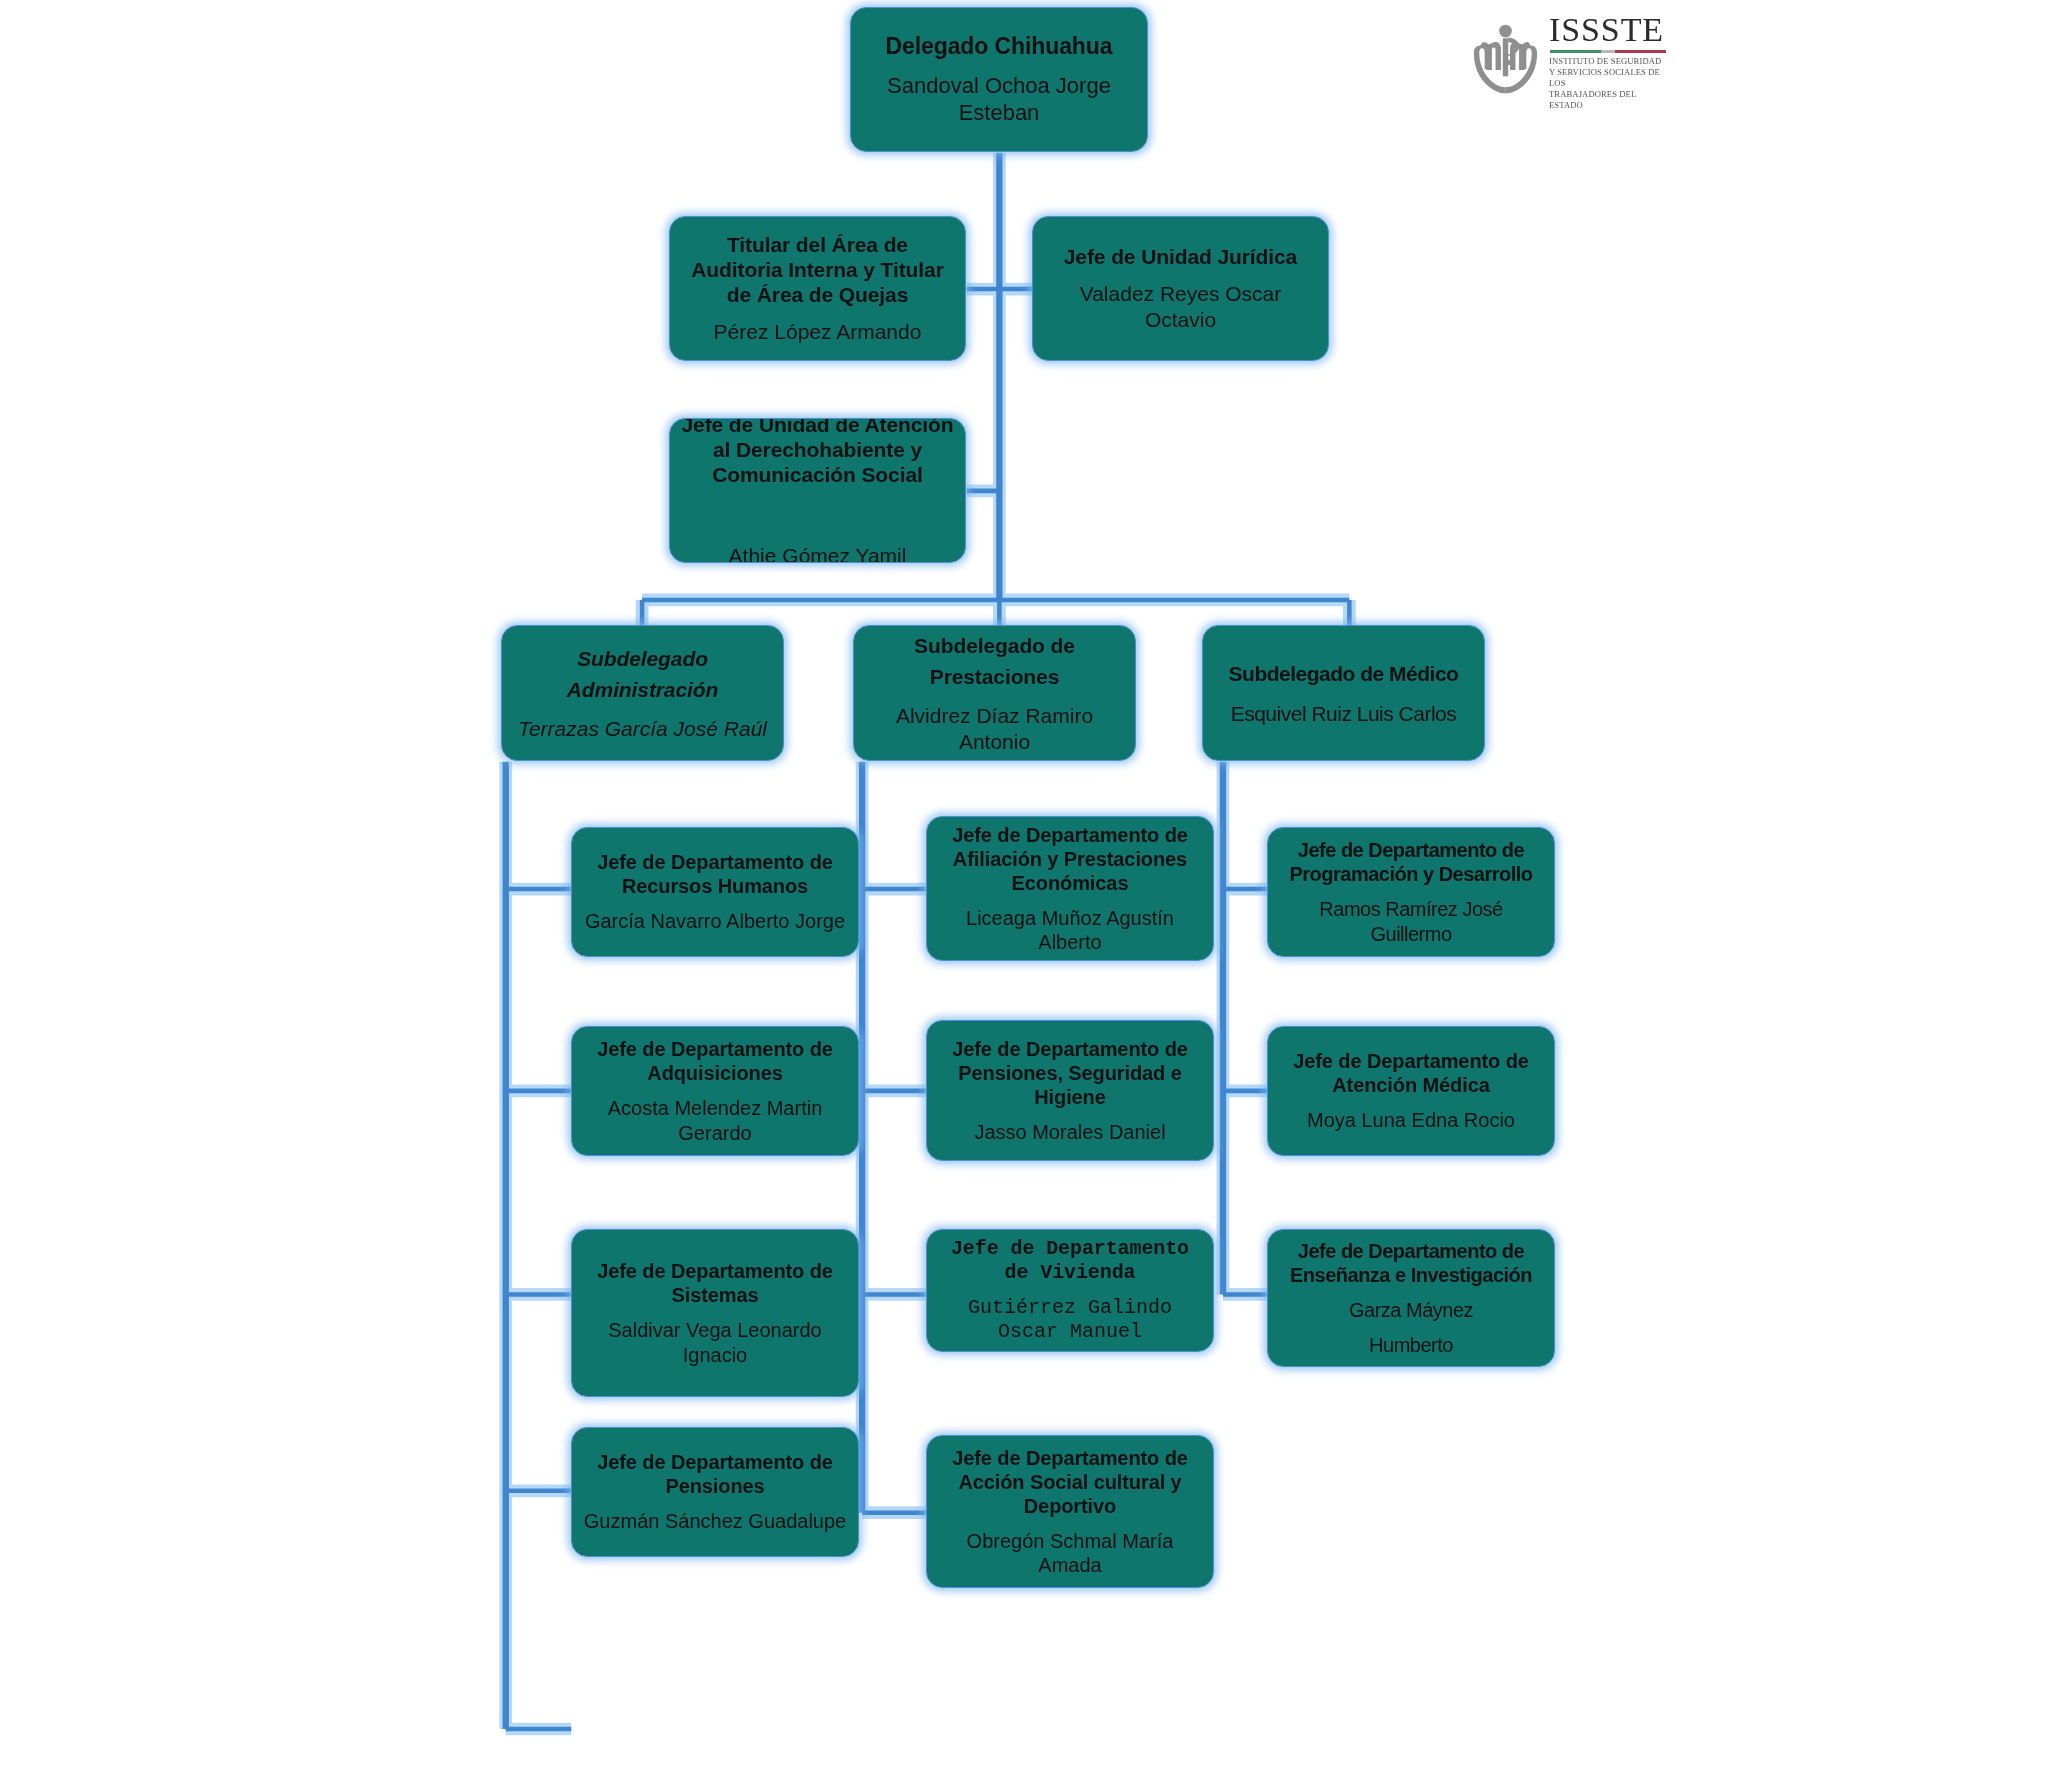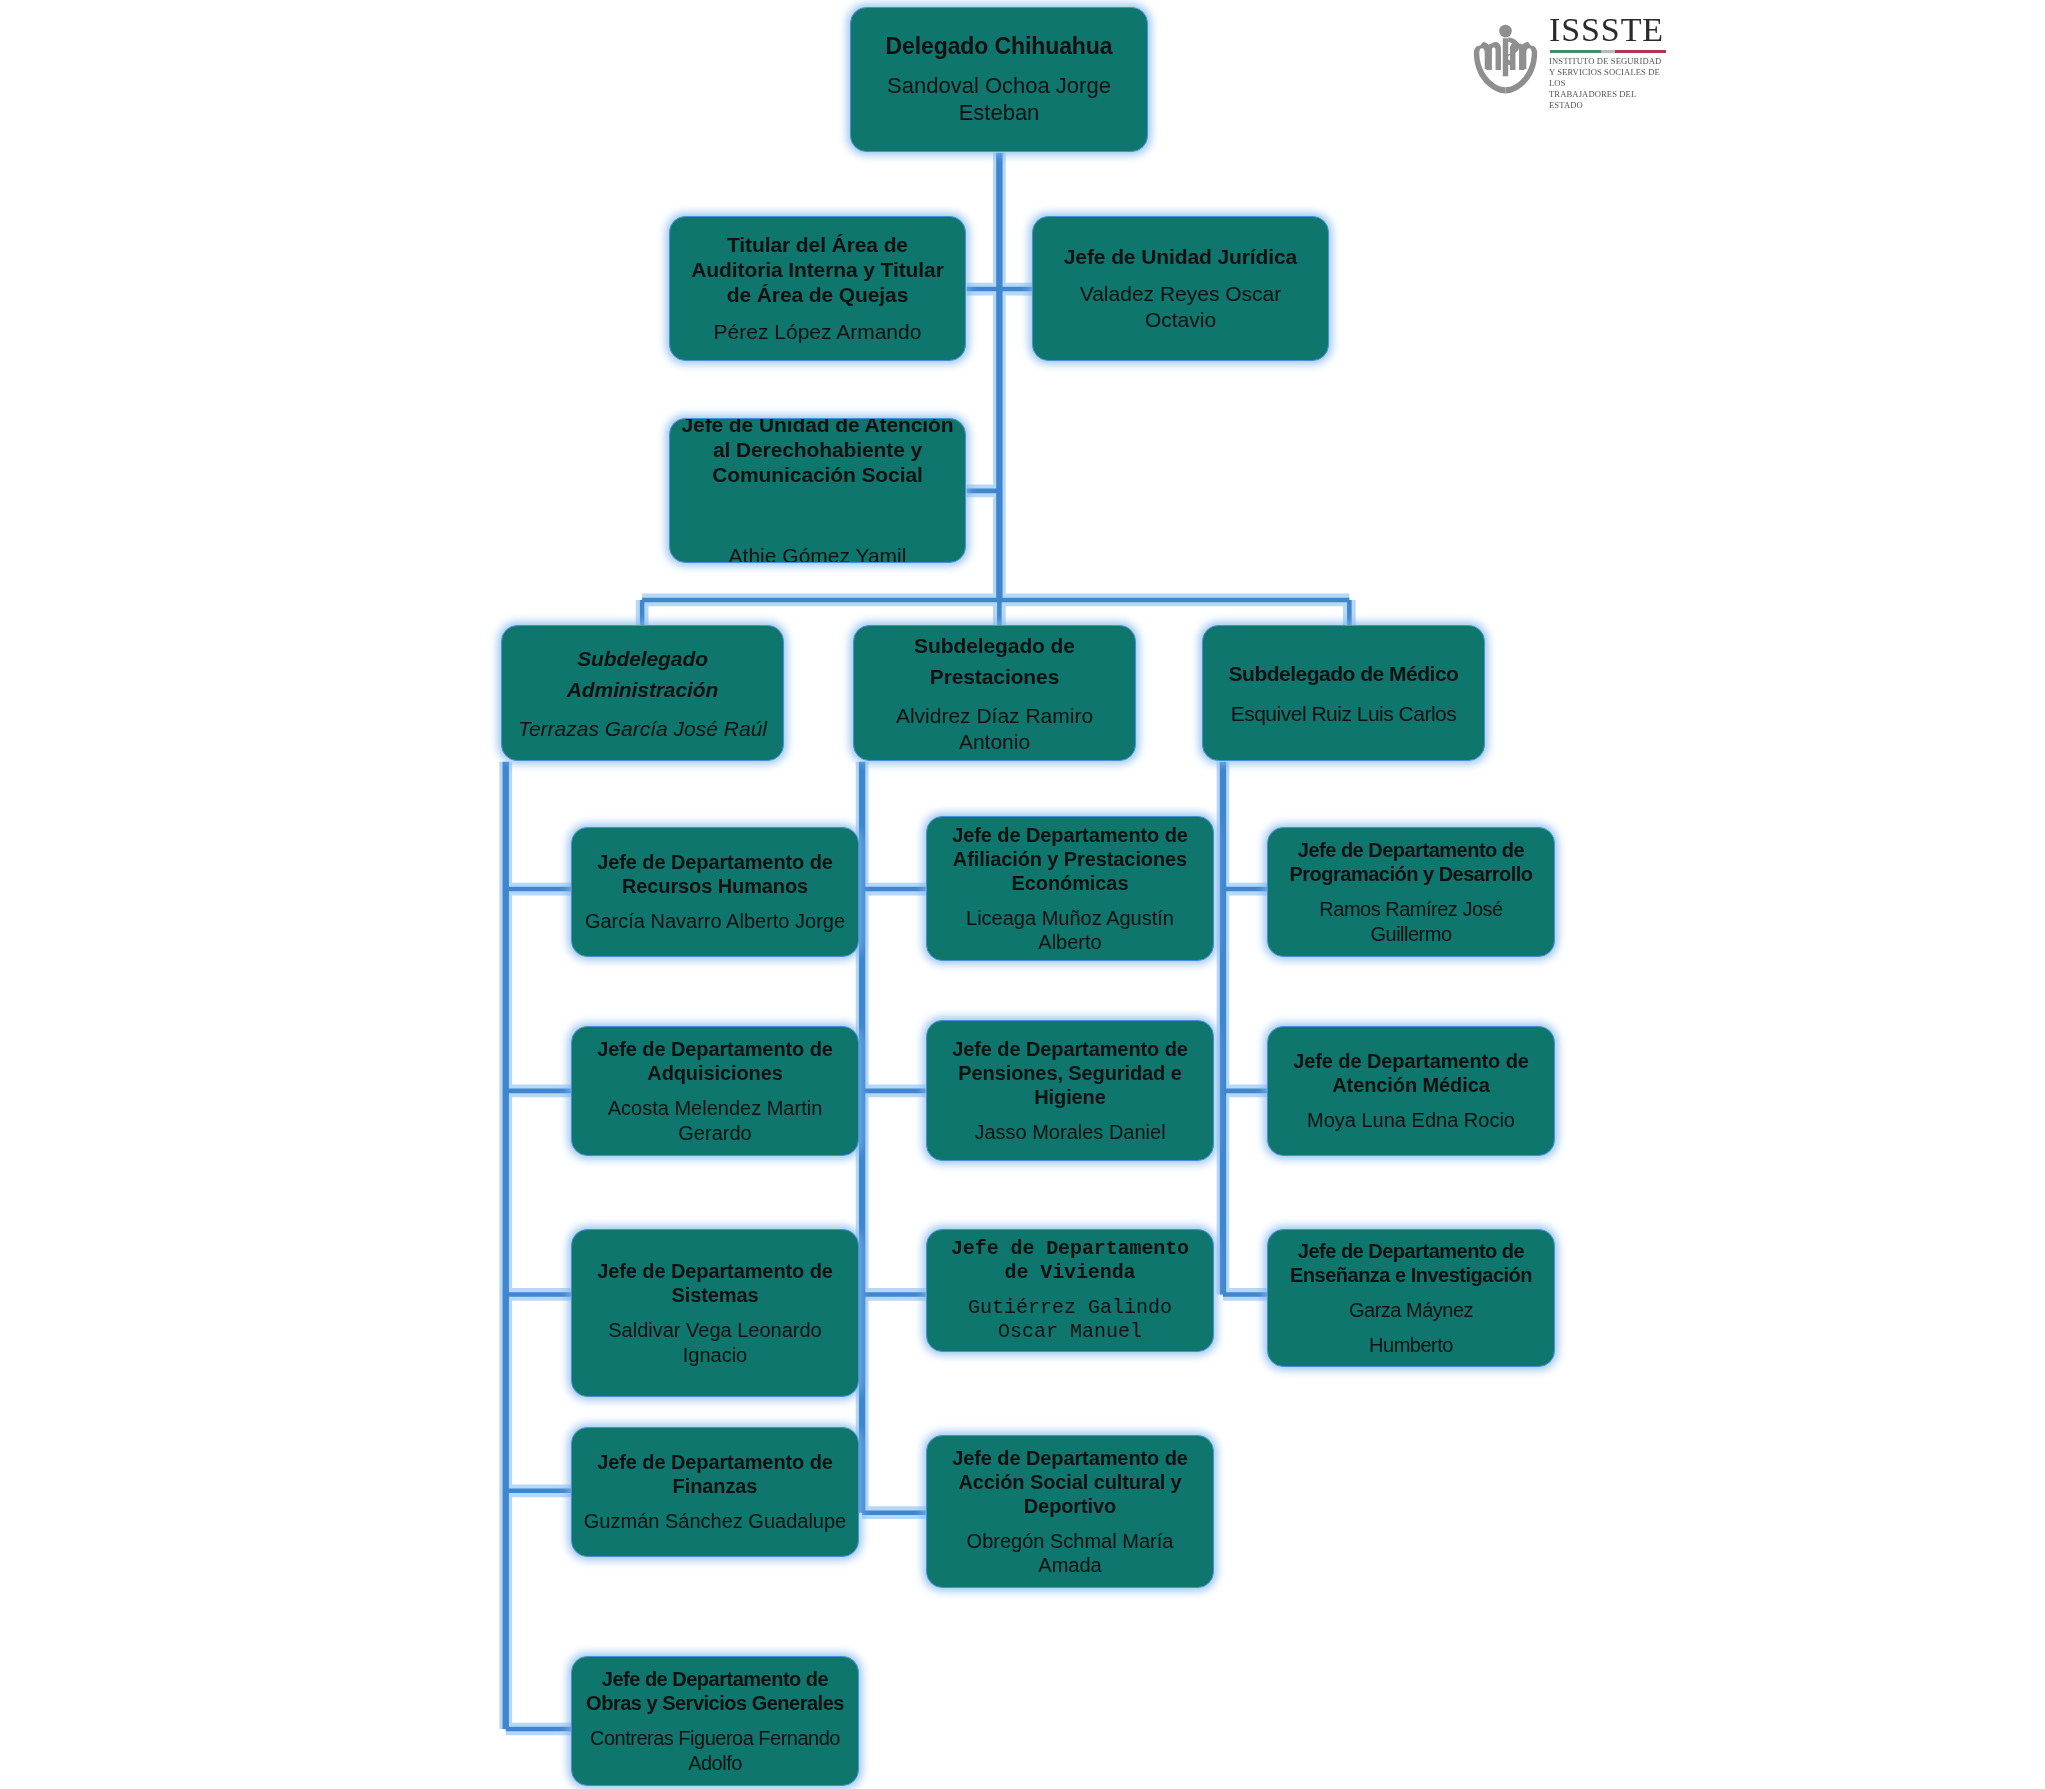--- a/index.html
+++ b/index.html
@@ -270,28 +270,24 @@
     <div class="title">Jefe de Departamento de Adquisiciones</div>
     <div class="person">Acosta Melendez Martin Gerardo</div>
   </div>
 
   <div class="node tier-dept" style="left:571px; top:1229px; width:288px; height:168px;">
     <div class="title">Jefe de Departamento de Sistemas</div>
     <div class="person">Saldivar Vega Leonardo Ignacio</div>
   </div>
 
   <div class="node tier-dept" style="left:571px; top:1427px; width:288px; height:130px;">
-    <div class="title">Jefe de Departamento de Finanzas</div>
+    <div class="title">Jefe de Departamento de Pensiones</div>
     <div class="person">Guzmán Sánchez Guadalupe</div>
   </div>
 
-  <div class="node tier-dept squeeze" style="left:571px; top:1656px; width:288px; height:130px;">
-    <div class="title">Jefe de Departamento de Obras y Servicios Generales</div>
-    <div class="person">Contreras Figueroa Fernando Adolfo</div>
-  </div>
 
   <div class="node tier-dept" style="left:926px; top:816px; width:288px; height:145px;">
     <div class="title">Jefe de Departamento de Afiliación y Prestaciones Económicas</div>
     <div class="person">Liceaga Muñoz Agustín Alberto</div>
   </div>
 
   <div class="node tier-dept" style="left:926px; top:1020px; width:288px; height:141px;">
     <div class="title">Jefe de Departamento de Pensiones, Seguridad e Higiene</div>
     <div class="person">Jasso Morales Daniel</div>
   </div>

